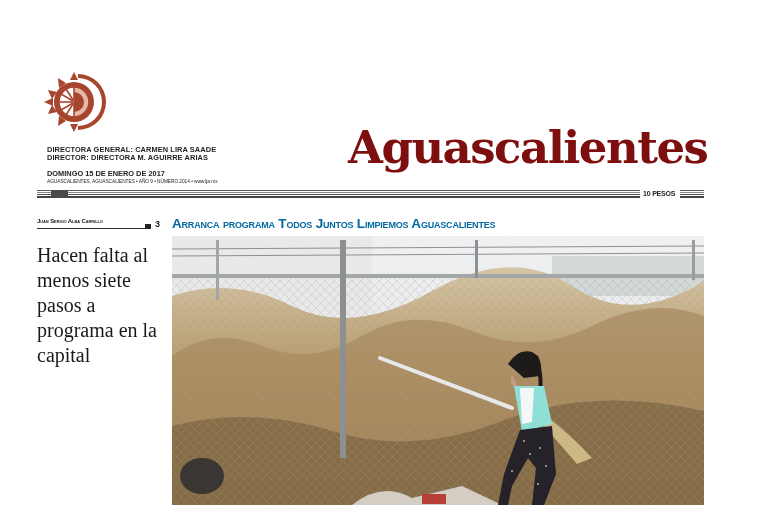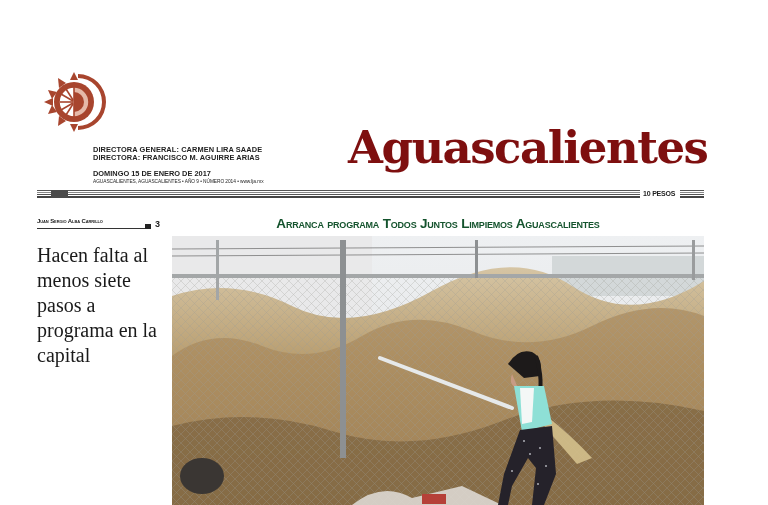--- a/index.html
+++ b/index.html
@@ -17,21 +17,21 @@
       white-space: nowrap;
     }
     .title-main .la { font-size: 92px; letter-spacing: -2px; vertical-align: 0; }
     .title-sub {
       position: absolute; left: 348px; top: 125px;
       font-family: "DejaVu Serif", serif; font-weight: bold;
       color: #7e0f0f; font-size: 45px; line-height: 1; letter-spacing: -1.5px;
       white-space: nowrap;
     }
 
-    .credits { position: absolute; left: 47px; top: 146px; font-family: "Liberation Sans", sans-serif; font-weight: bold; color: #222; margin-left: 46px; }
+    .credits { position: absolute; left: 47px; top: 146px; font-family: "Liberation Sans", sans-serif; font-weight: bold; color: #222; }
     .credits .line { font-size: 7.4px; line-height: 8.4px; letter-spacing: 0.1px; white-space: nowrap; }
     .credits .date { font-size: 7.4px; line-height: 9px; margin-top: 6px; white-space: nowrap; }
     .credits .meta { font-size: 4.8px; line-height: 7px; font-weight: normal; white-space: nowrap; letter-spacing: -0.05px; }
 
     .rule-band { position: absolute; top: 190px; height: 8px; }
     .rule-band .r { position: absolute; left: 0; right: 0; background: #555; }
     .rule-left { left: 37px; width: 603px; }
     .rule-right { left: 680px; width: 24px; }
     .rule-mark { position: absolute; left: 51px; top: 190px; width: 17px; height: 8px; background: #4a4a4a; }
     .price { position: absolute; left: 643px; top: 190px; font-family: "Liberation Sans", sans-serif; font-weight: bold; font-size: 7px; line-height: 8px; color: #222; white-space: nowrap; letter-spacing: -0.2px; }
@@ -39,23 +39,23 @@
     .sidebar { position: absolute; left: 37px; top: 211px; width: 132px; }
     .headline { font-family: "Liberation Serif", serif; font-size: 20px; line-height: 25px; color: #1a1a1a; }
     .byline-row { position: relative; margin-top: 6px; height: 14px; }
     .byline { position: absolute; left: 0; top: 1px; font-family: "Liberation Sans", sans-serif; font-weight: bold; font-size: 6px; font-variant: small-caps; color: #222; letter-spacing: -0.1px; white-space: nowrap; }
     .byline-rule { position: absolute; left: 0; top: 11px; width: 108px; height: 1px; background: #333; }
     .byline-square { position: absolute; left: 108px; top: 7px; width: 6px; height: 5px; background: #222; }
     .page-ref { position: absolute; left: 118px; top: 2px; font-family: "Liberation Sans", sans-serif; font-weight: bold; font-size: 9px; color: #222; }
     .headline-2 { margin-top: 12px; }
 
     .photo-caption {
-      position: absolute; left: 172px; top: 216px; width: 532px; text-align: center;
+      position: absolute; left: 172px; top: 216px; width: 532px; 
       font-family: "Liberation Sans", sans-serif; font-weight: bold; font-variant: small-caps;
-      font-size: 13.5px; line-height: 16px; color: #14532d; letter-spacing: -0.2px; white-space: nowrap;
+      font-size: 13.5px; line-height: 16px; color: #0369a1; letter-spacing: -0.2px; white-space: nowrap;
     }
 
     .photo { position: absolute; left: 172px; top: 236px; width: 532px; height: 269px; overflow: hidden; background: #c9b48f; }
     .photo svg { display: block; }
   </style>
 </head>
 <body>
 
 <div class="masthead">
   <svg class="sun-logo" viewBox="0 0 62 64" width="62" height="64">
@@ -82,21 +82,21 @@
       <line x1="22" y1="45" x2="29" y2="34"></line>
     </g>
     <path d="M34 4 A28 28 0 0 1 34 60 L34 56 A24 24 0 0 0 34 8 Z" fill="#a8452e"></path>
     <path d="M50 18 A18 18 0 0 1 50 46" fill="none" stroke="#ffffff" stroke-width="1.2"></path>
   </svg>
 
   <div class="title-sub">Aguascalientes</div>
 
   <div class="credits">
     <div class="line">DIRECTORA GENERAL: CARMEN LIRA SAADE</div>
-    <div class="line">DIRECTORA: FRANCISCO M. AGUIRRE ARIAS</div>
+    <div class="line">DIRECTOR: DIRECTORA M. AGUIRRE ARIAS</div>
     <div class="date">DOMINGO 15 DE ENERO DE 2017</div>
     <div class="meta">AGUASCALIENTES, AGUASCALIENTES • AÑO 9 • NÚMERO 2014 • www.lja.mx</div>
   </div>
 
   <div class="rule-band rule-left">
     <div class="r" style="top:0;height:1px;"></div>
     <div class="r" style="top:2px;height:1px;background:#888;"></div>
     <div class="r" style="top:4px;height:1px;"></div>
     <div class="r" style="top:6px;height:2px;background:#444;"></div>
   </div>

